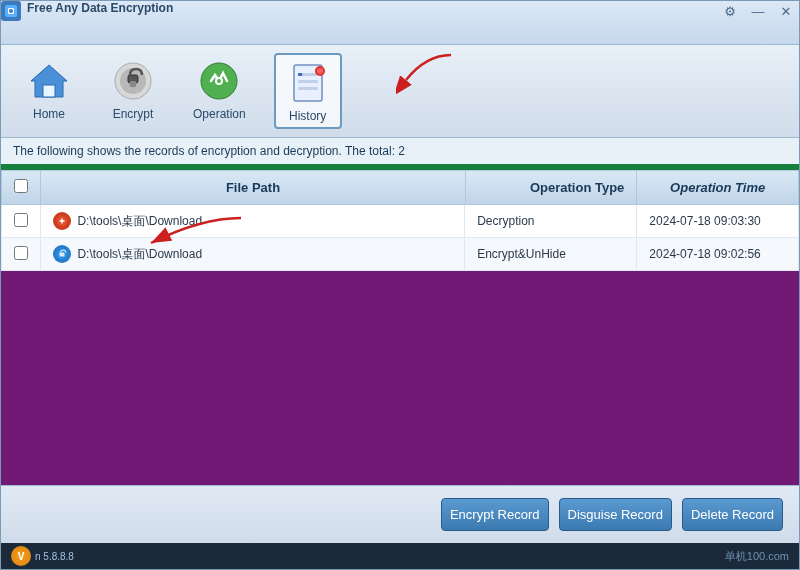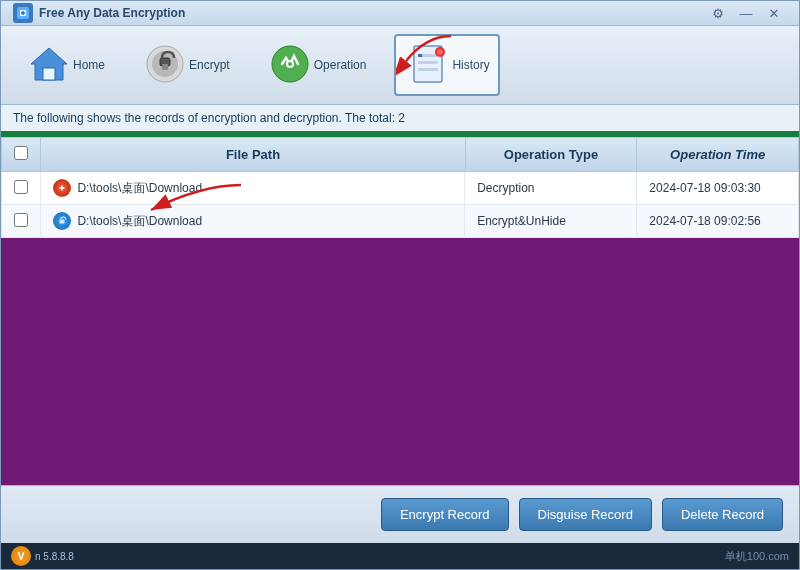--- a/index.html
+++ b/index.html
@@ -17,24 +17,24 @@
       height: 570px;
       background: #f0f4f8;
       border: 1px solid #7a9ab8;
       display: flex;
       flex-direction: column;
     }
 
     
     .title-bar {
       background: linear-gradient(to bottom, #dce8f5, #c5d8ec);
-      height: 25px;
-      display: flex;
-      align-items: center;
-      padding: 0 12px;
+      height: 44px;
+      display: flex;
+      align-items: flex-start;
+      padding: 0 0;
       border-bottom: 1px solid #a0b8cc;
       flex-shrink: 0;
     }
     .title-bar-icon {
       width: 20px;
       height: 20px;
       margin-right: 6px;
       background: #3a7abf;
       border-radius: 3px;
       display: flex;
@@ -72,27 +72,26 @@
     .toolbar {
       background: linear-gradient(to bottom, #e8f0f8, #d0dcea);
       padding: 8px 16px;
       display: flex;
       gap: 20px;
       border-bottom: 1px solid #a0b8cc;
       flex-shrink: 0;
     }
     .toolbar-item {
       display: flex;
-      flex-direction: row;
+      flex-direction: column;
       align-items: center;
       cursor: pointer;
       padding: 4px 8px;
       border-radius: 4px;
       min-width: 60px;
-      justify-content: center;
     }
     .toolbar-item.active {
       border: 2px solid #6a9abf;
       background: rgba(255,255,255,0.7);
     }
     .toolbar-icon {
       width: 48px;
       height: 48px;
       display: flex;
       align-items: center;
@@ -135,21 +134,21 @@
       font-size: 13px;
       font-weight: 600;
       color: #1a3a5a;
       border: 1px solid #b0c8dc;
     }
     thead th.checkbox-col {
       width: 28px;
       text-align: center;
     }
     thead th.filepath-col { width: 420px; text-align: center; }
-    thead th.optype-col { width: 170px; text-align: center; }
+    thead th.optype-col { width: 170px; text-align: right; }
     thead th.optime-col { width: 160px; text-align: center; font-style: italic; }
 
     tbody tr {
       border-bottom: 1px solid #e0e8f0;
     }
     tbody tr:nth-child(even) { background: #f5f8fc; }
     tbody tr:nth-child(odd) { background: white; }
     tbody td {
       padding: 7px 12px;
       font-size: 12px;
@@ -178,21 +177,21 @@
     .bottom-bar {
       background: linear-gradient(to bottom, #e0eaf5, #d0dcea);
       padding: 12px 16px;
       display: flex;
       justify-content: flex-end;
       gap: 10px;
       border-top: 1px solid #a0b8cc;
       flex-shrink: 0;
     }
     .action-btn {
-      padding: 8px 18px;
+      padding: 8px 8px;
       background: linear-gradient(to bottom, #5a9ad0, #3a7ab0);
       color: white;
       border: 1px solid #2a5a8a;
       border-radius: 4px;
       cursor: pointer;
       font-size: 13px;
       font-weight: 500;
     }
 
     

